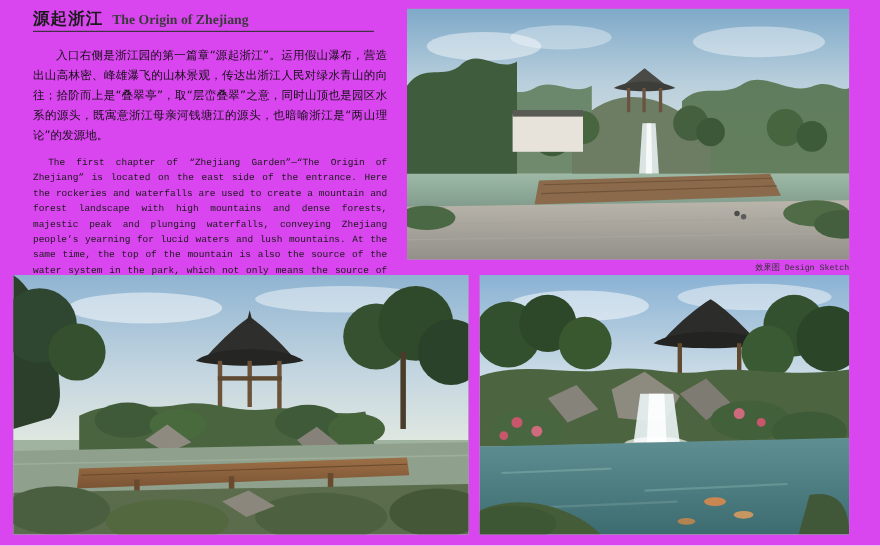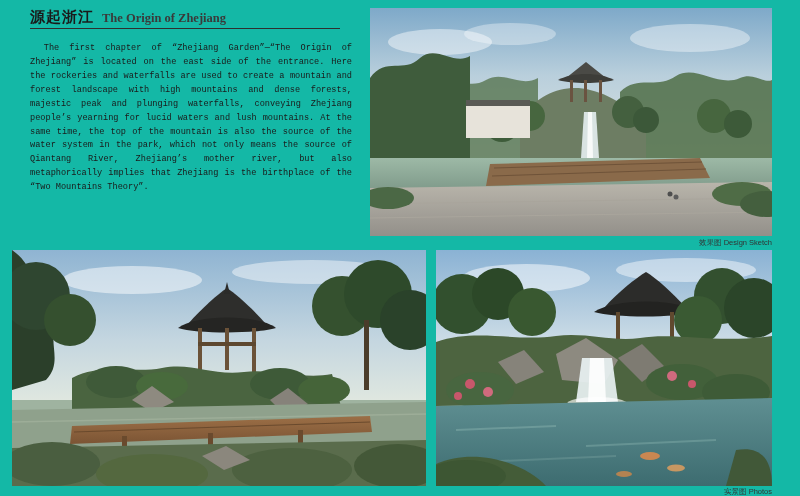--- a/index.html
+++ b/index.html
@@ -11,21 +11,21 @@
     width: 800px;
     height: 496px;
     overflow: hidden;
     font-family: "Liberation Serif", serif;
     color: #111;
   }
   .page {
     position: relative;
     width: 800px;
     height: 496px;
-    background: #14b8a6;
+    background: #d946ef;
   }
 
   
   .header {
     position: absolute;
     left: 30px;
     top: 10px;
     width: 310px;
     display: flex;
     align-items: flex-end;
@@ -96,21 +96,21 @@
   }
   .img-br {
     left: 436px;
     top: 250px;
     width: 336px;
     height: 236px;
   }
 
   .caption {
     position: absolute;
-    font-family: Liberation Sans, sans-serif;
+    font-family: Liberation Mono, monospace;
     font-size: 7.5px;
     color: #333;
     text-align: right;
   }
   .cap-top { left: 600px; top: 238px; width: 172px; }
   .cap-br  { left: 600px; top: 487px; width: 172px; }
 
   
   svg { display: block; }
 </style>
@@ -118,20 +118,21 @@
 <body>
 
 <div class="page">
 
   <div class="header">
     <span class="title-cn">源起浙江</span>
     <span class="title-en">The Origin of Zhejiang</span>
   </div>
 
   <div class="text-col">
+    <p class="para-cn">入口右侧是浙江园的第一篇章“源起浙江”。运用假山瀑布，营造出山高林密、峰雄瀑飞的山林景观，传达出浙江人民对绿水青山的向往；拾阶而上是“叠翠亭”，取“层峦叠翠”之意，同时山顶也是园区水系的源头，既寓意浙江母亲河钱塘江的源头，也暗喻浙江是“两山理论”的发源地。</p>
     <p class="para-en">The first chapter of “Zhejiang Garden”—“The Origin of Zhejiang” is located on the east side of the entrance. Here the rockeries and waterfalls are used to create a mountain and forest landscape with high mountains and dense forests, majestic peak and plunging waterfalls, conveying Zhejiang people’s yearning for lucid waters and lush mountains. At the same time, the top of the mountain is also the source of the water system in the park, which not only means the source of Qiantang River, Zhejiang’s mother river, but also metaphorically implies that Zhejiang is the birthplace of the “Two Mountains Theory”.</p>
   </div>
 
   <div class="img img-top">
     <svg width="402" height="228" viewBox="0 0 402 228" preserveAspectRatio="none">
       <defs>
         <linearGradient id="skyT" x1="0" y1="0" x2="0" y2="1">
           <stop offset="0%" stop-color="#7ea9c9"></stop>
           <stop offset="45%" stop-color="#b9cfdc"></stop>
           <stop offset="100%" stop-color="#dfe6e2"></stop>
@@ -323,15 +324,14 @@
       <ellipse cx="214" cy="206" rx="10" ry="4" fill="#e08a4a" opacity="0.85"></ellipse>
       <ellipse cx="240" cy="218" rx="9" ry="3.5" fill="#e8a05c" opacity="0.8"></ellipse>
       <ellipse cx="188" cy="224" rx="8" ry="3" fill="#d98a46" opacity="0.75"></ellipse>
 
       <path d="M0,214 C40,196 90,214 110,236 L0,236 Z" fill="#445c38"></path>
       <ellipse cx="30" cy="226" rx="40" ry="16" fill="#3d5633"></ellipse>
 
       <path d="M300,200 C322,196 336,206 336,236 L290,236 Z" fill="#415838"></path>
     </svg>
   </div>
-  <div class="caption cap-br">实景图 Photos</div>
 
 </div>
 
 </body></html>

